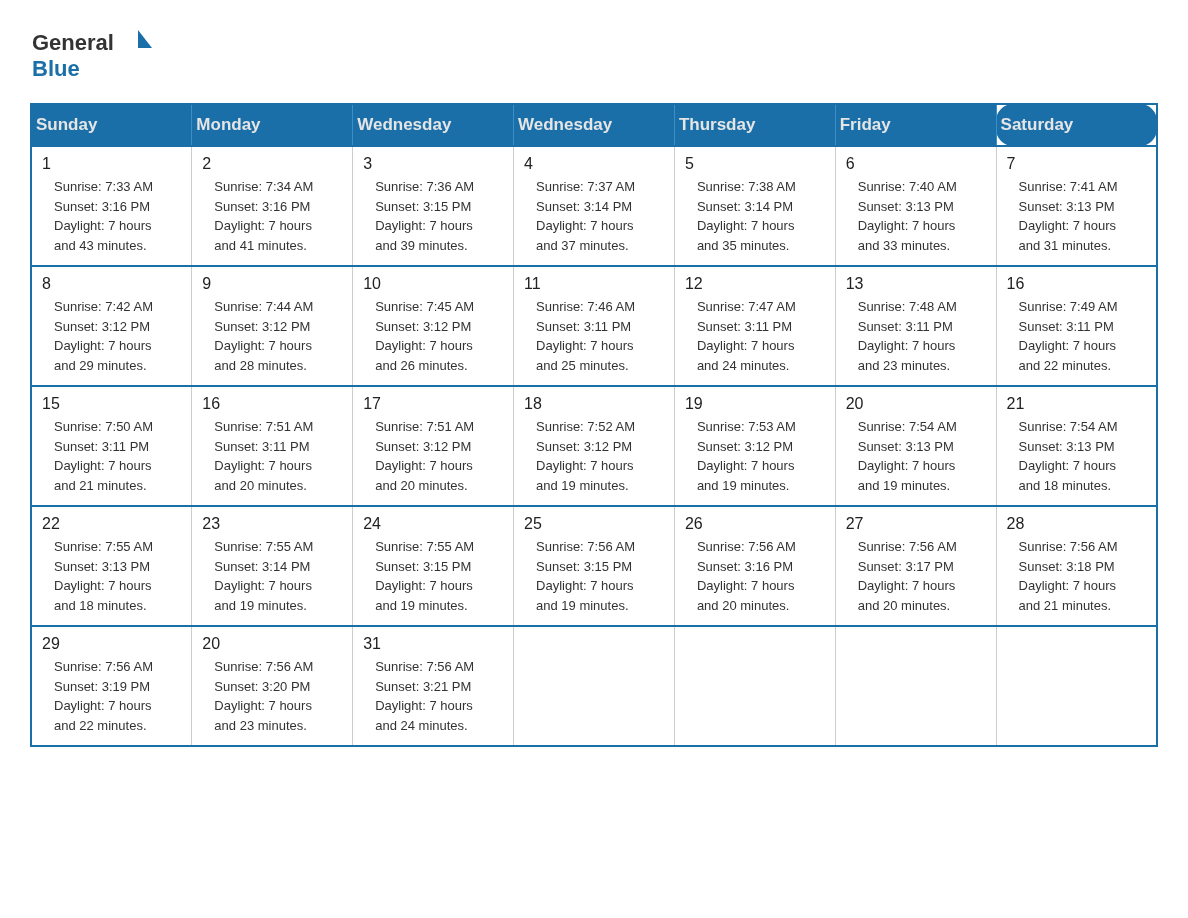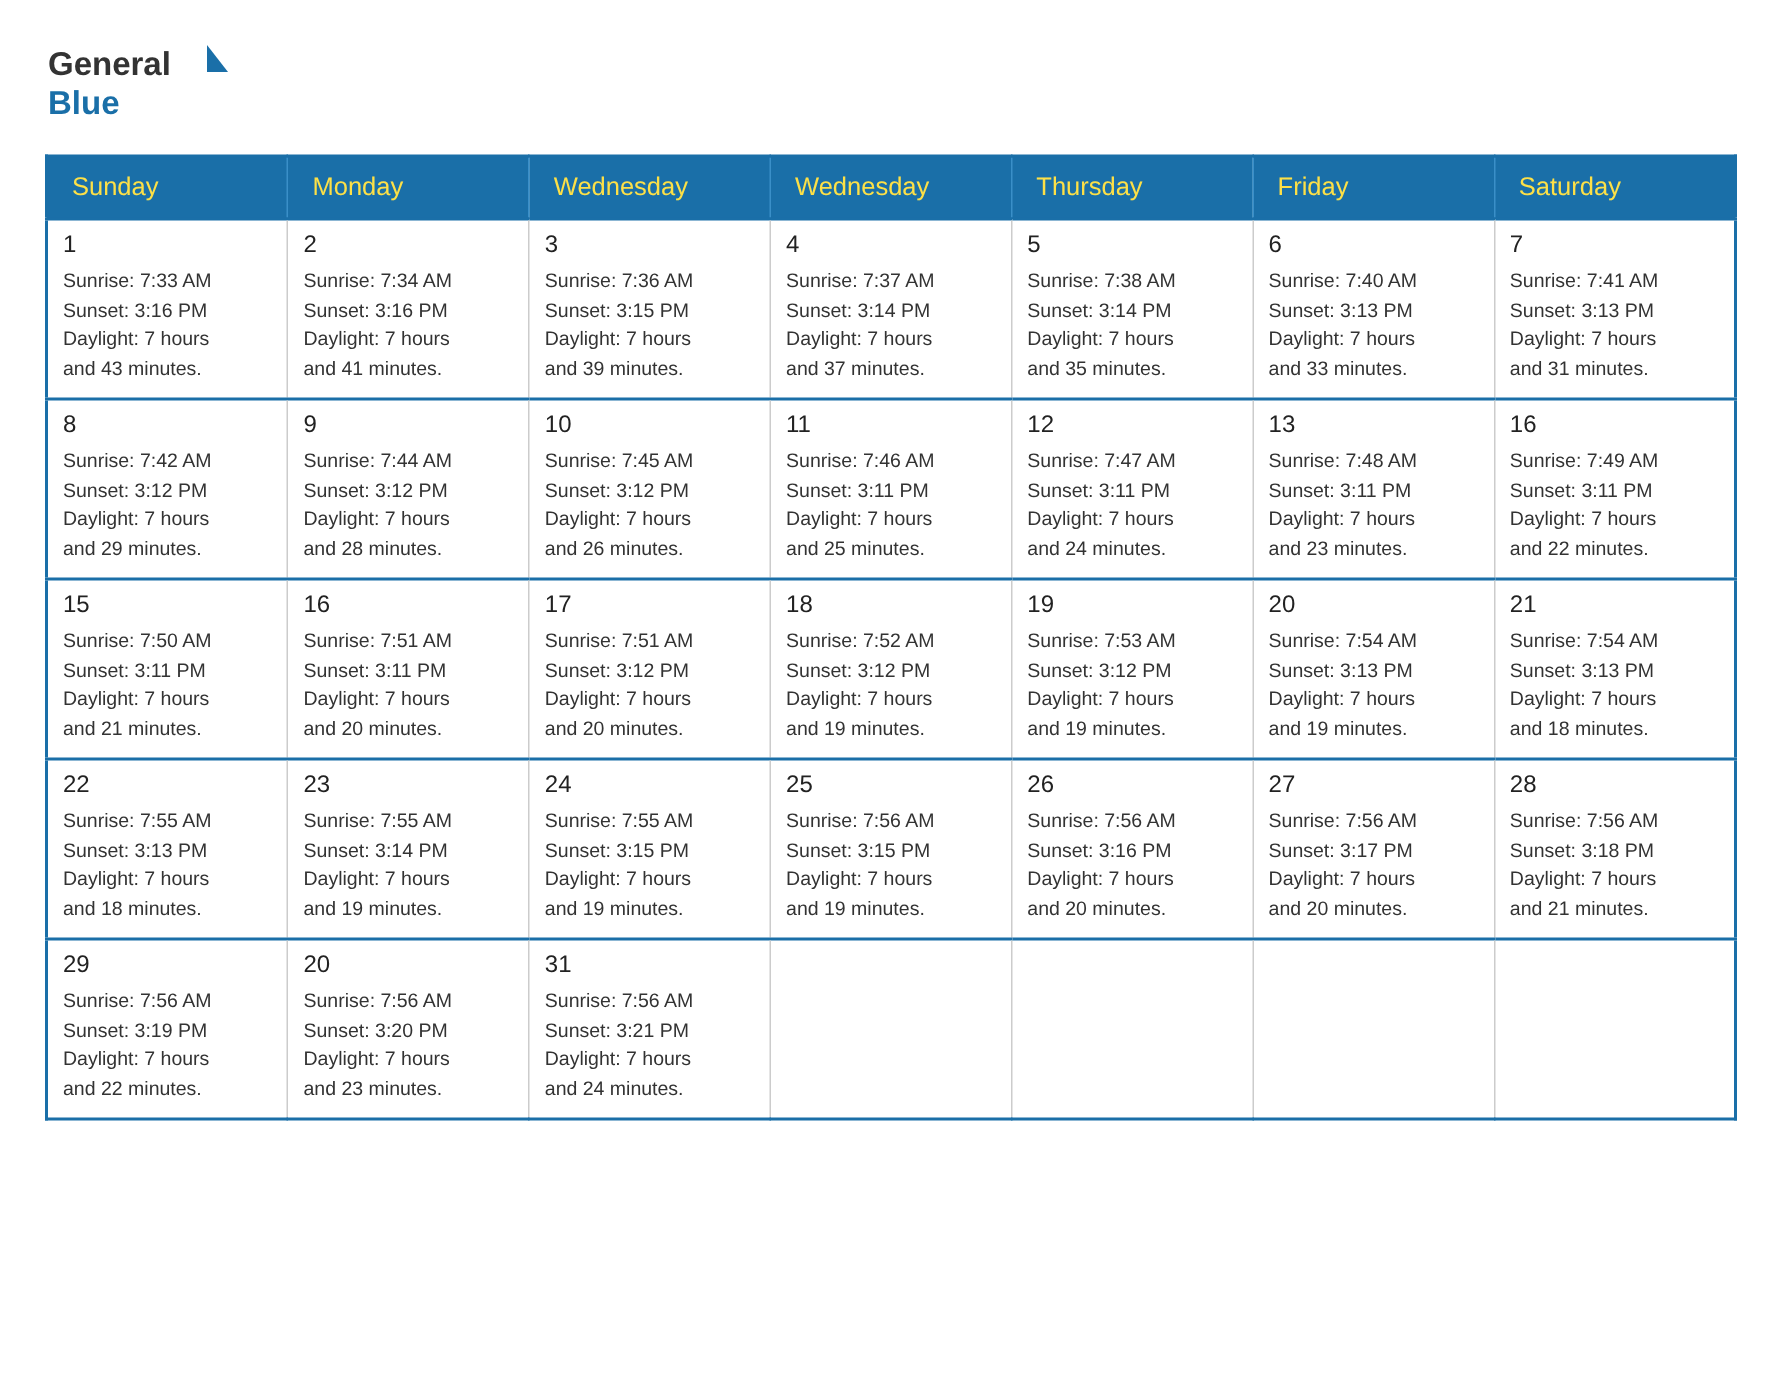--- a/index.html
+++ b/index.html
@@ -36,29 +36,30 @@
       color: #555;
       margin-top: 4px;
     }
     .calendar {
       width: 100%;
       border-collapse: collapse;
       border: 2px solid #1a6fa8;
     }
     .calendar thead tr th {
       background-color: #1a6fa8;
-      color: #fde047;
+      color: #e5e5e5;
       font-size: 17px;
-      font-weight: normal;
-      padding: 10px 16px;
+      font-weight: bold;
+      padding: 10px 4px;
       text-align: left;
       border-right: 1px solid #3a8fc8;
     }
     .calendar thead tr th:last-child {
       border-right: none;
+      border-radius: 17px;
     }
     .calendar tbody tr td {
       vertical-align: top;
       padding: 8px 10px 10px 10px;
       border-top: 2px solid #1a6fa8;
       border-right: 1px solid #ccc;
       font-size: 13px;
       color: #333;
       width: 14.28%;
       min-height: 90px;
@@ -70,20 +71,21 @@
       font-size: 16px;
       font-weight: normal;
       color: #222;
       margin-bottom: 4px;
       display: block;
     }
     .day-info {
       font-size: 13px;
       line-height: 1.5;
       color: #333;
+      margin-left: 12px;
     }
     .empty-cell {
       background: #fff;
     }
   </style>
 </head>
 <body>
 
 <div class="header">
   <div class="logo">

